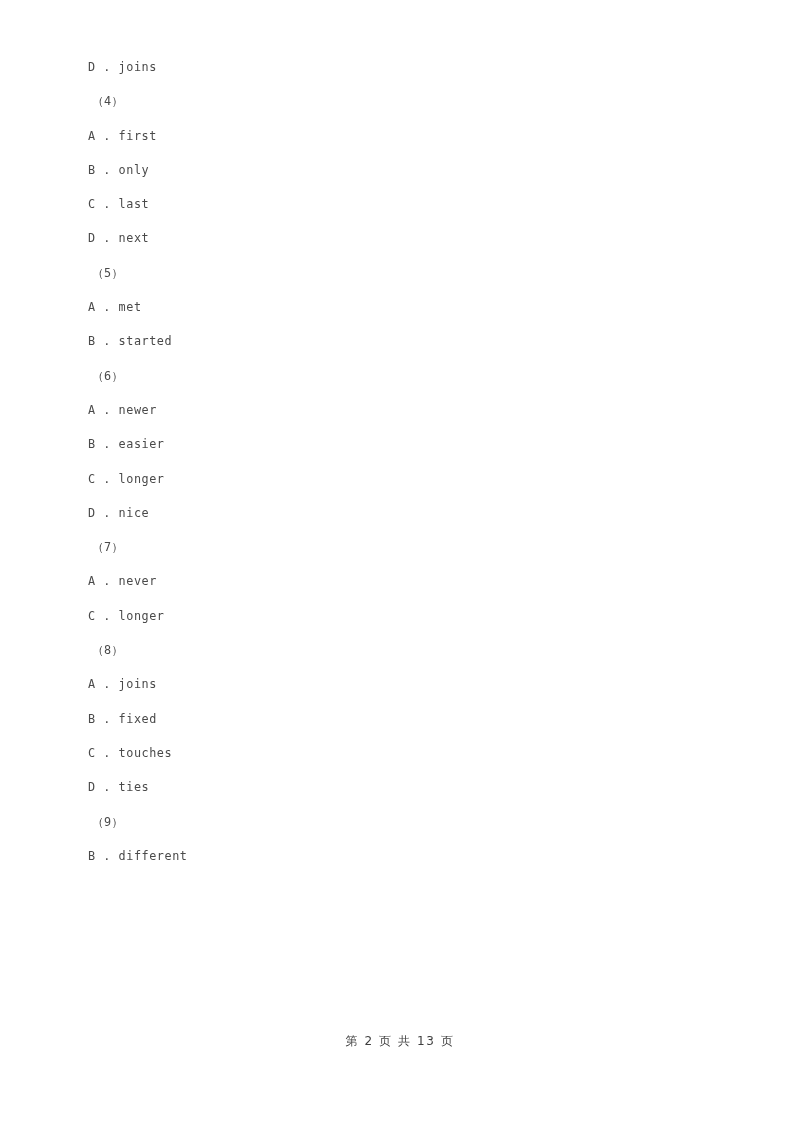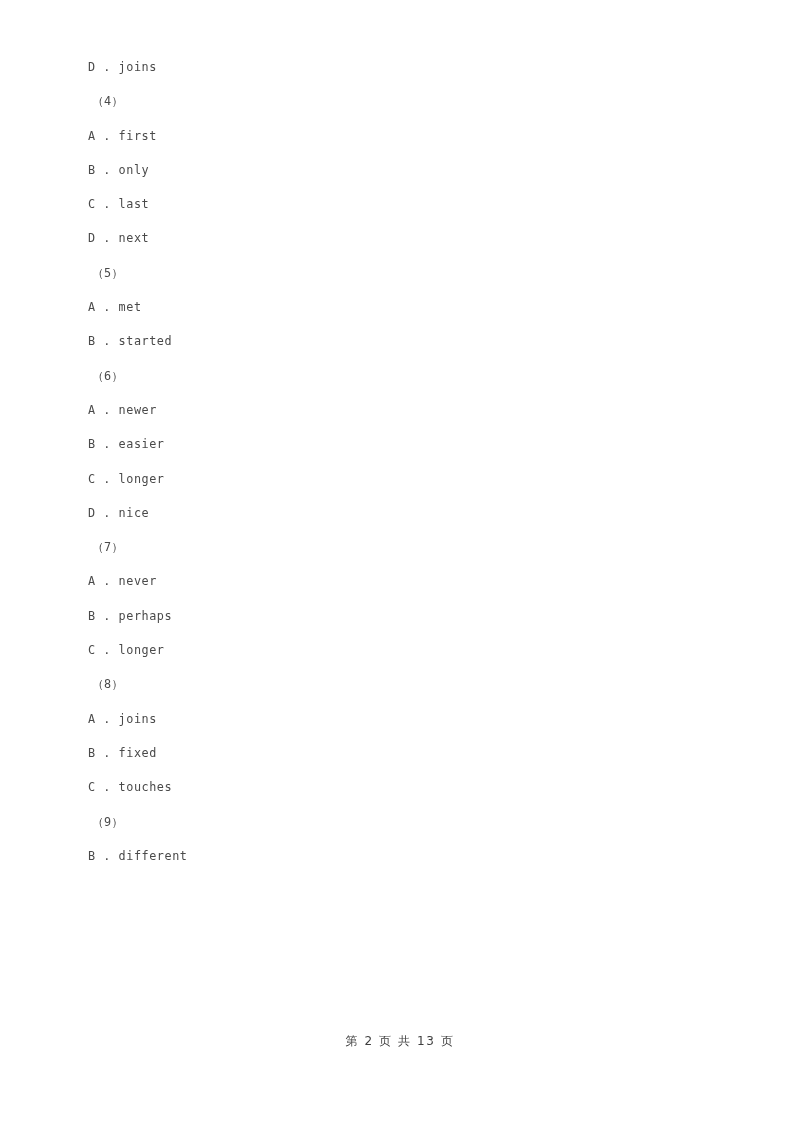--- a/index.html
+++ b/index.html
@@ -80,25 +80,25 @@
       <div class="doc-line qnum">（5）</div>
       <div class="doc-line option">A . met</div>
       <div class="doc-line option">B . started</div>
       <div class="doc-line qnum">（6）</div>
       <div class="doc-line option">A . newer</div>
       <div class="doc-line option">B . easier</div>
       <div class="doc-line option">C . longer</div>
       <div class="doc-line option">D . nice</div>
       <div class="doc-line qnum">（7）</div>
       <div class="doc-line option">A . never</div>
-      <div class="doc-line option">B . perhaps</div>
       <div class="doc-line option">C . longer</div>
       <div class="doc-line qnum">（8）</div>
       <div class="doc-line option">A . joins</div>
       <div class="doc-line option">B . fixed</div>
       <div class="doc-line option">C . touches</div>
+      <div class="doc-line option">D . ties</div>
       <div class="doc-line qnum">（9）</div>
       <div class="doc-line option">B . different</div>
     </div>
 
   <div id="page-footer">第 2 页 共 13 页</div>
 
 </div>
 
 </body></html>

